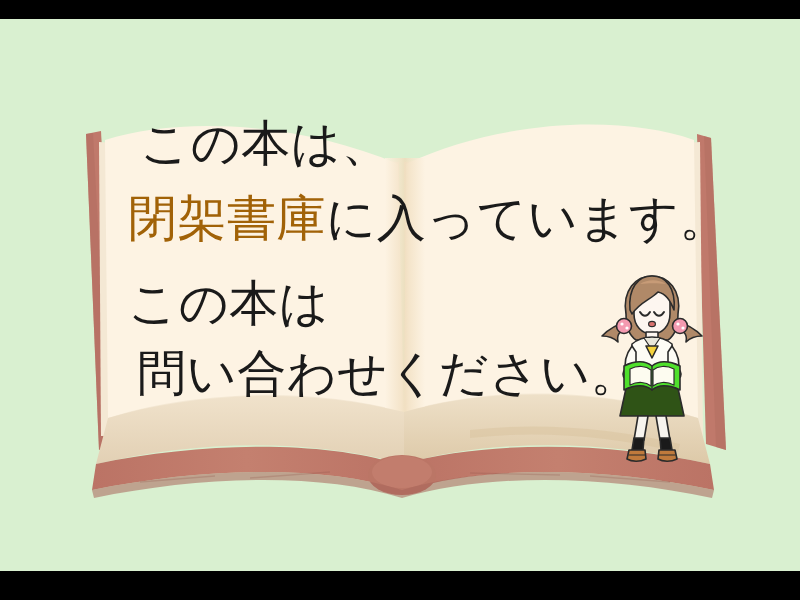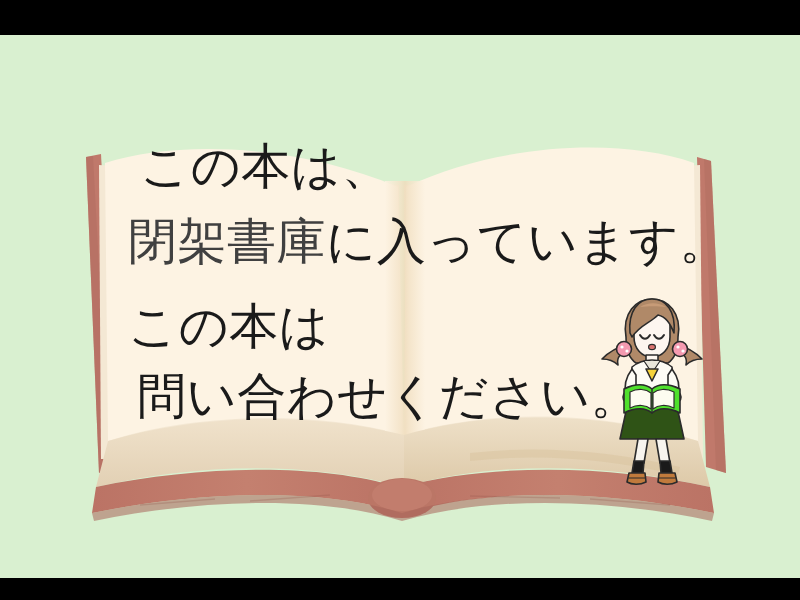--- a/index.html
+++ b/index.html
@@ -31,21 +31,21 @@
     background: #000000;
     z-index: 40;
   }
   .bar.top { top: 0; height: 19px; }
   .bar.bottom { bottom: 0; height: 22px; }
 
   
   #canvas {
     position: absolute;
     left: 0;
-    top: 35px;
+    top: 12px;
     width: 800px;
     height: 559px;
     background: #d9f0d0;
     overflow: hidden;
   }
 
   
   #book {
     position: absolute;
     left: 0;
@@ -72,21 +72,21 @@
     font-size: 49px;
     line-height: 1;
     letter-spacing: 0.5px;
     color: #1a1a1a;
     font-weight: 400;
   }
   .line-1 { left: 140px; top: 107px; }
   .line-2 { left: 128px; top: 182px; }
   .line-3 { left: 128px; top: 267px; }
   .line-4 { left: 137px; top: 337px; text-align: center; }
-  .hl { color: #404040; }
+  .hl { color: #a16207; }
 
   
   #girl {
     position: absolute;
     left: 596px;
     top: 258px;
     width: 112px;
     height: 195px;
     z-index: 25;
   }

